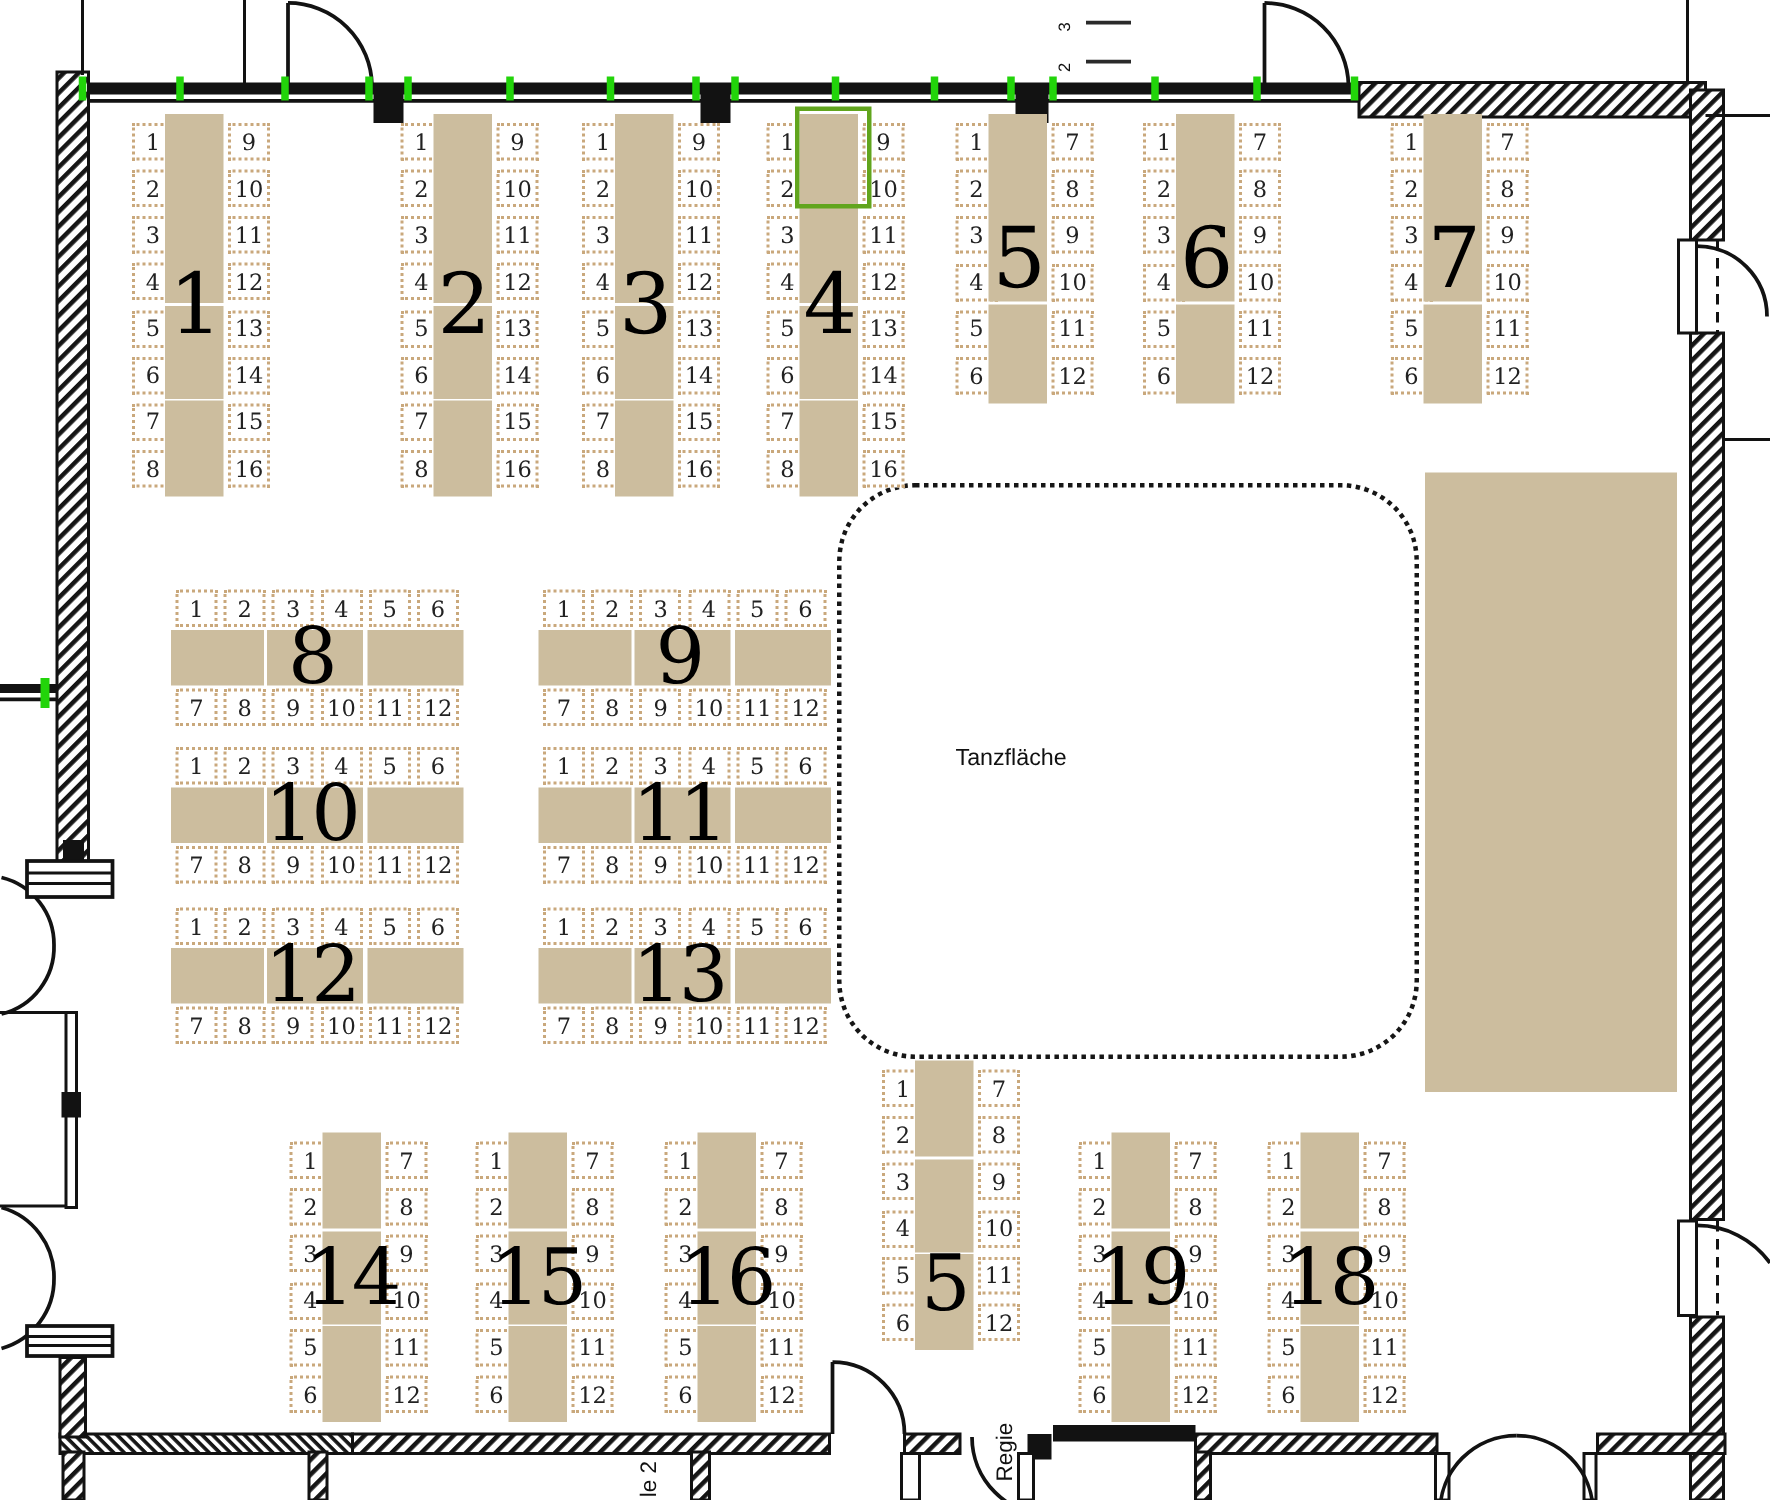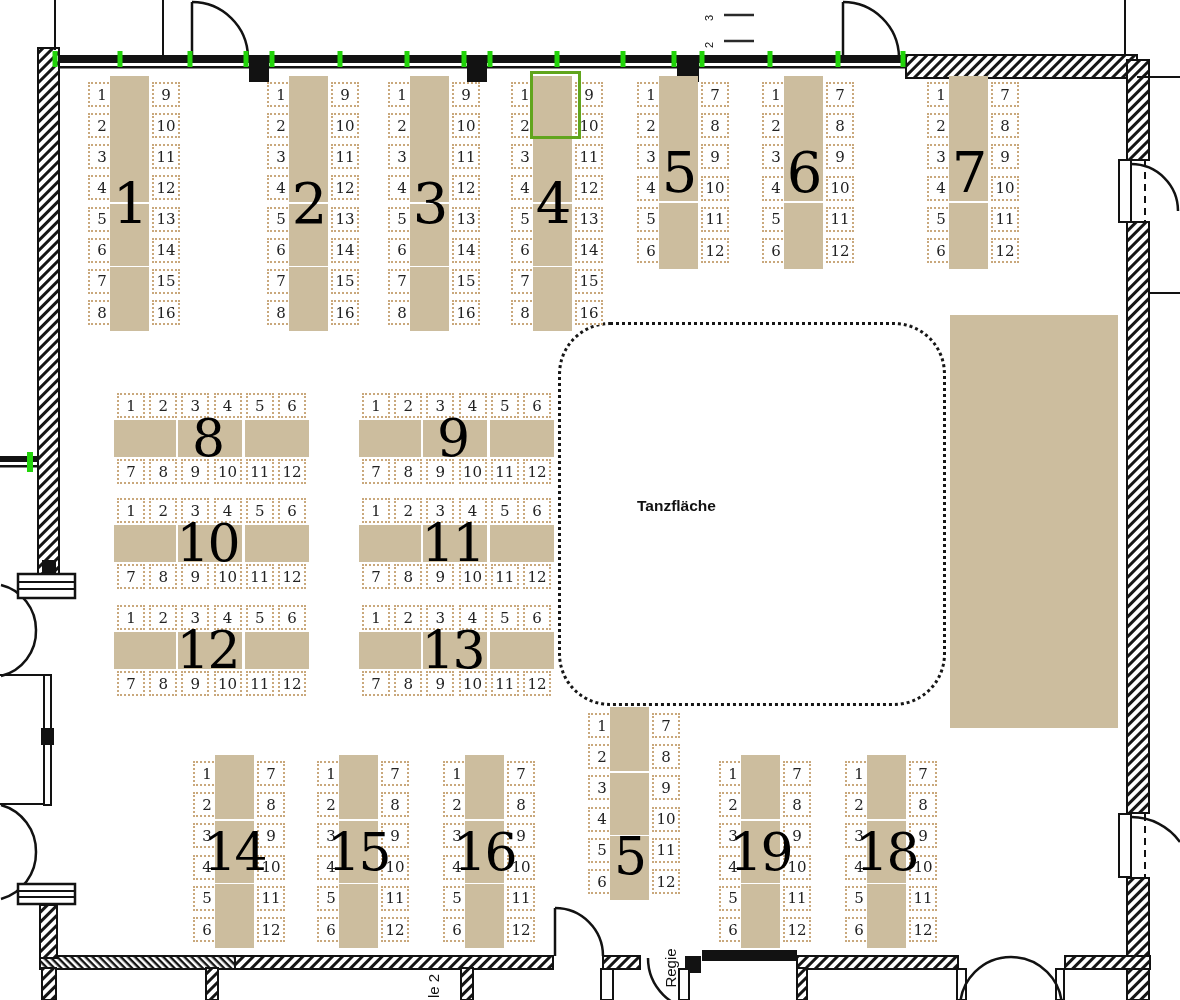--- a/index.html
+++ b/index.html
@@ -24,21 +24,21 @@
   .seg,.hseg{position:absolute;background:var(--table-fill,#ccbd9e);}
   .seg{left:0;right:0;}
   .hseg{top:0;bottom:0;}
   .seat{position:absolute;width:28px;height:25px;box-sizing:border-box;
         border:2px dotted var(--seat-border,#c9a87c);background:#fff;
         display:flex;align-items:center;justify-content:center;
         font:15px "DejaVu Serif",serif;color:var(--seat-text,#222);}
   .num{position:absolute;transform:translate(-50%,-50%);z-index:3;
        font-family:"DejaVu Serif",serif;color:#000;letter-spacing:-2px;line-height:1;}
   .hl{position:absolute;border:3px solid var(--highlight,#61a51d);z-index:4;pointer-events:none;}
-  .dance{position:absolute;border:3px dotted #161616;border-radius:52px;box-sizing:border-box;font-weight:bold;}
+  .dance{position:absolute;border:3px dotted #161616;border-radius:52px;box-sizing:border-box;}
   .dance span{position:absolute;left:76px;top:172px;font-size:15.5px;color:#111;}
   .side-area{position:absolute;background:var(--table-fill,#ccbd9e);}
   .rot{position:absolute;transform:translate(-50%,-50%) rotate(-90deg);
        font-size:15px;color:#111;white-space:nowrap;}
 </style>
 </head>
 <body>
 
 <div class="plan">
 

